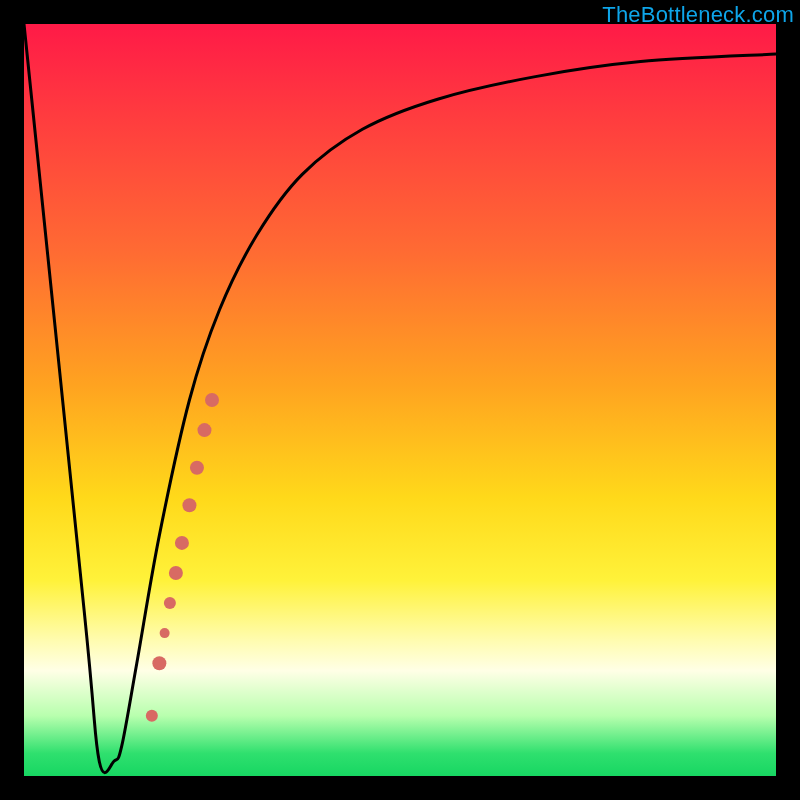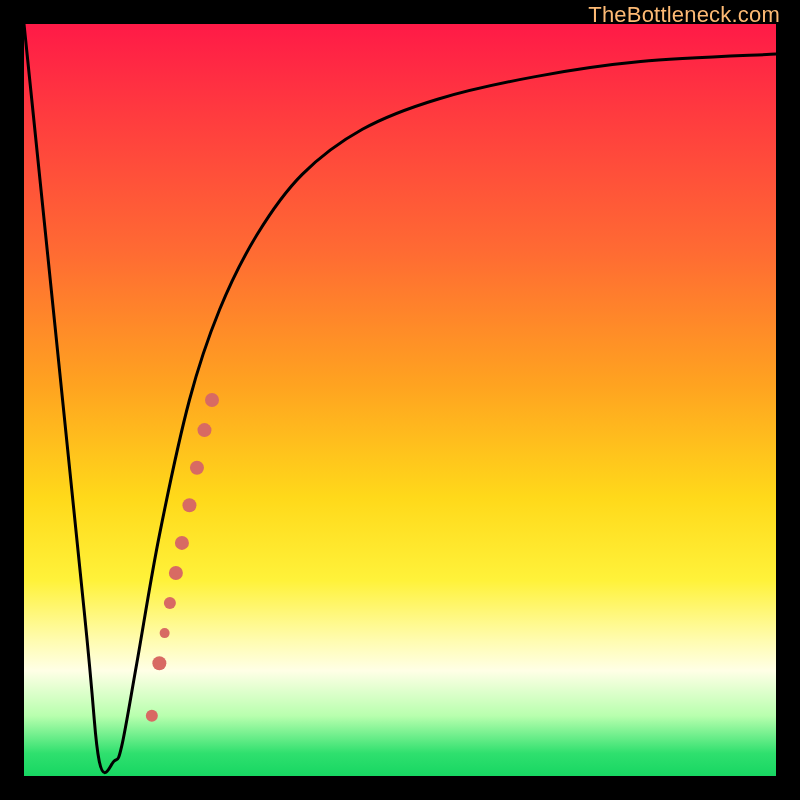--- a/index.html
+++ b/index.html
@@ -35,22 +35,22 @@
       #fffcb0 82%,
       #ffffe6 86%,
       #b8ffae 92%,
       #2fe06e 97%,
       #17d662 100%
     );
   }
   .watermark {
     position: absolute;
     top: 2px;
-    right: 20px;
-    color: #fdba74;
+    right: 6px;
+    color: #0ea5e9;
     font-size: 22px;
     font-weight: 400;
     letter-spacing: 0.2px;
     user-select: none;
     pointer-events: none;
   }
   svg.curve {
     position: absolute;
     left: 0;
     top: 0;

